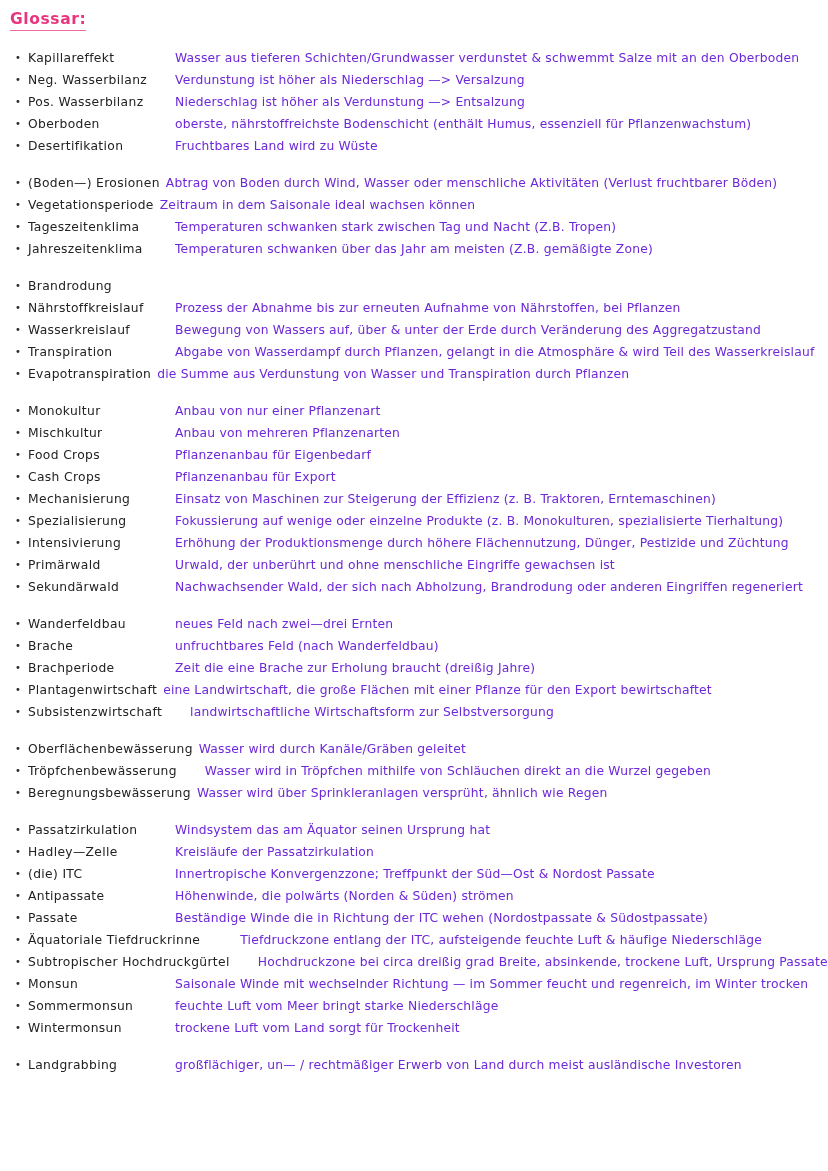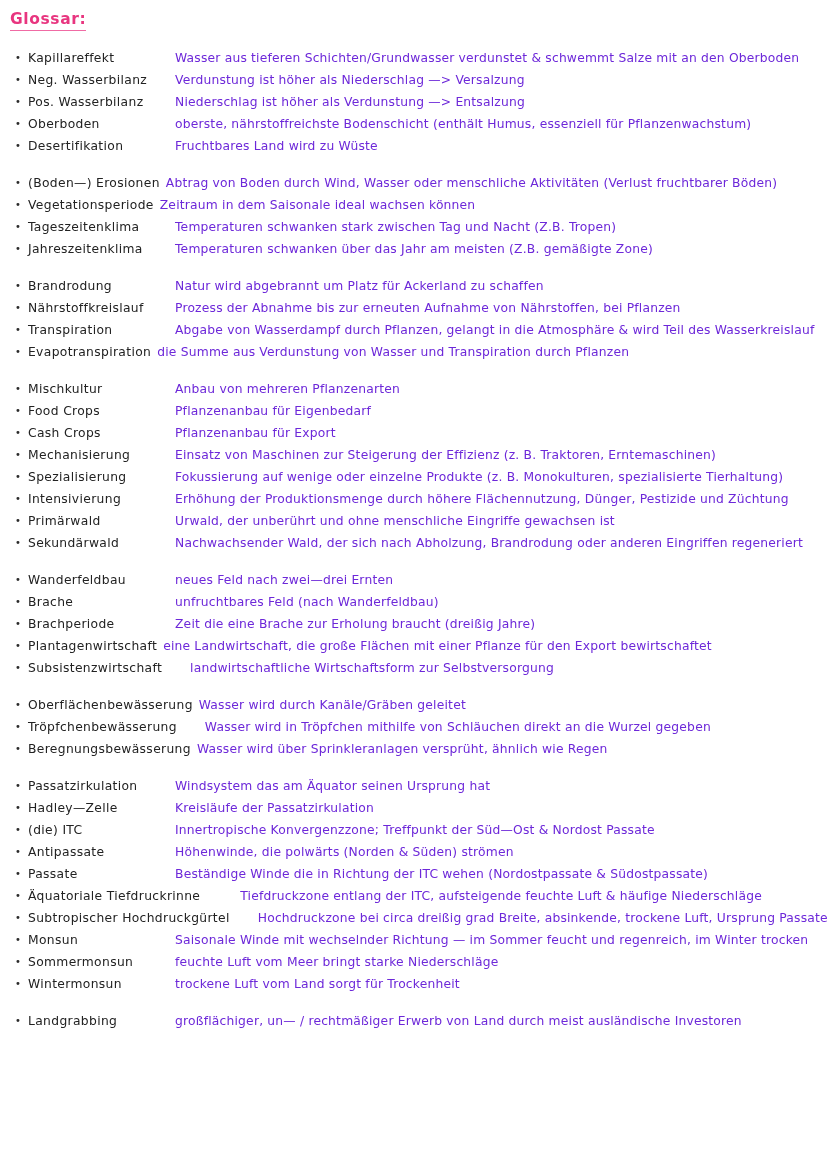--- a/index.html
+++ b/index.html
@@ -160,41 +160,50 @@
         <div class="entry ">
           <span class="bullet"></span>
           <span class="term">Jahreszeitenklima</span>
           <span class="desc">Temperaturen schwanken über das Jahr am meisten (Z.B. gemäßigte Zone)</span>
         </div>
       </div>
       <div class="group">
         <div class="entry ">
           <span class="bullet"></span>
           <span class="term">Brandrodung</span>
-          <span class="desc">Natur wird abgebrannt um Platz für Ackerland zu schaffen</span>
         </div>
         <div class="entry ">
           <span class="bullet"></span>
           <span class="term">Nährstoffkreislauf</span>
           <span class="desc">Prozess der Abnahme bis zur erneuten Aufnahme von Nährstoffen, bei Pflanzen</span>
         </div>
         <div class="entry ">
           <span class="bullet"></span>
+          <span class="term">Wasserkreislauf</span>
+          <span class="desc">Bewegung von Wassers auf, über &amp; unter der Erde durch Veränderung des Aggregatzustand</span>
+        </div>
+        <div class="entry ">
+          <span class="bullet"></span>
           <span class="term">Transpiration</span>
           <span class="desc">Abgabe von Wasserdampf durch Pflanzen, gelangt in die Atmosphäre &amp; wird Teil des Wasserkreislauf</span>
         </div>
         <div class="entry wide">
           <span class="bullet"></span>
           <span class="term">Evapotranspiration</span>
           <span class="desc">die Summe aus Verdunstung von Wasser und Transpiration durch Pflanzen</span>
         </div>
       </div>
       <div class="group">
         <div class="entry ">
           <span class="bullet"></span>
+          <span class="term">Monokultur</span>
+          <span class="desc">Anbau von nur einer Pflanzenart</span>
+        </div>
+        <div class="entry ">
+          <span class="bullet"></span>
           <span class="term">Mischkultur</span>
           <span class="desc">Anbau von mehreren Pflanzenarten</span>
         </div>
         <div class="entry ">
           <span class="bullet"></span>
           <span class="term">Food Crops</span>
           <span class="desc">Pflanzenanbau für Eigenbedarf</span>
         </div>
         <div class="entry ">
           <span class="bullet"></span>

